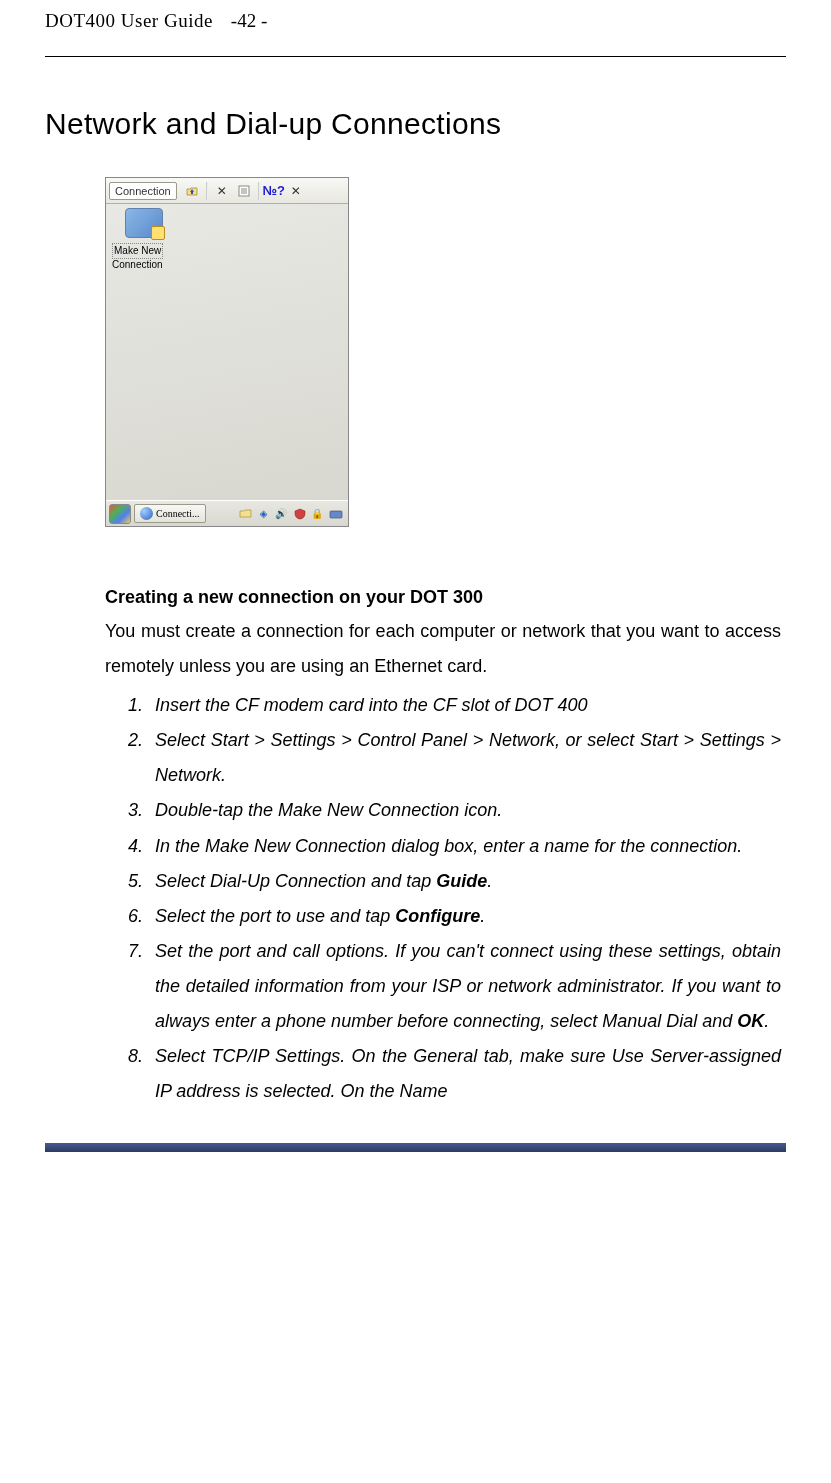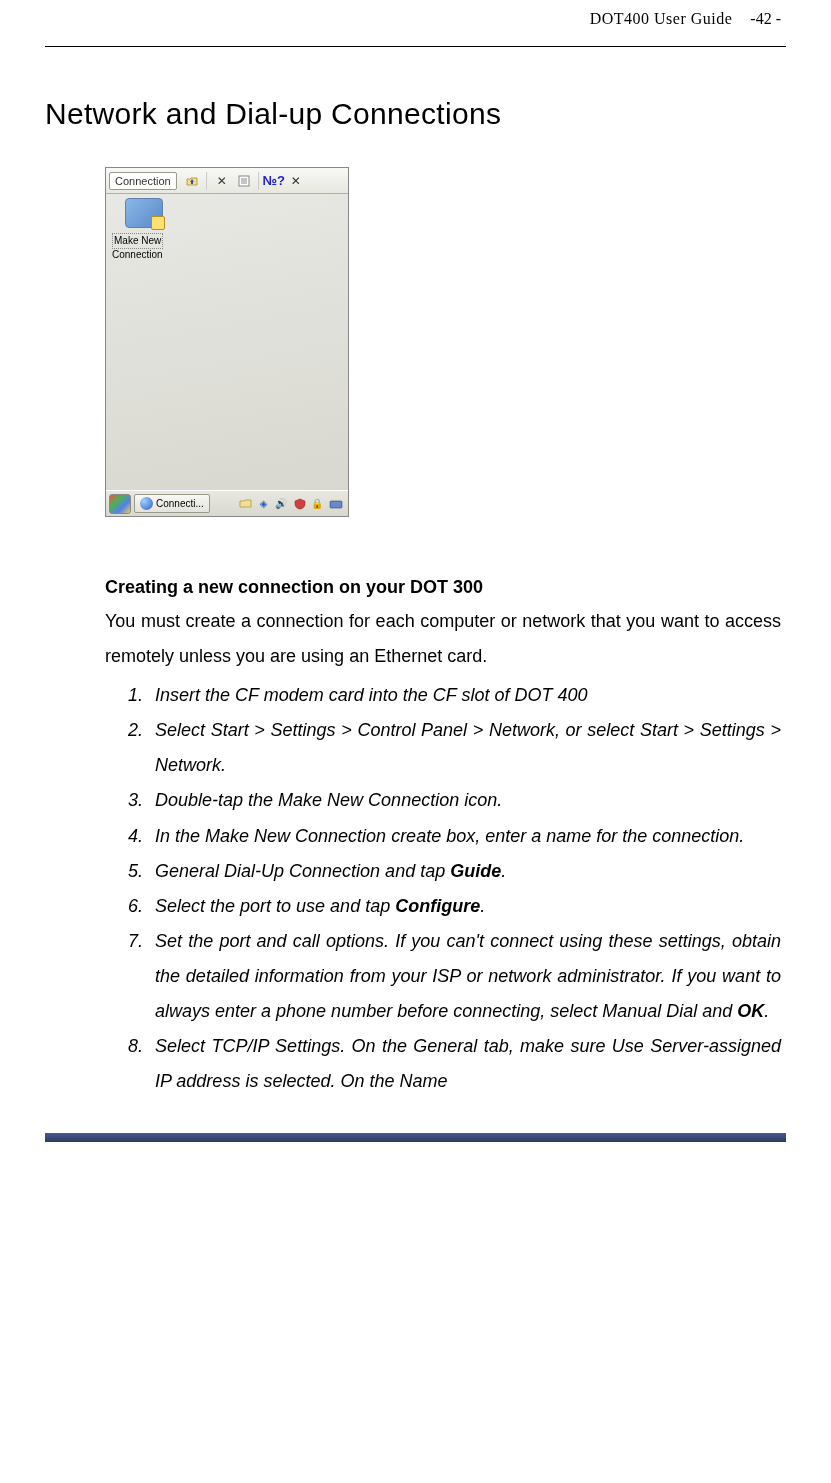--- a/index.html
+++ b/index.html
@@ -11,24 +11,23 @@
       width: 831px;
       font-family: Verdana, Geneva, sans-serif;
       background: #ffffff;
       color: #000000;
     }
     .page {
       padding: 10px 45px 20px 45px;
     }
     .header-line {
       display: flex;
-      justify-content: flex-end;
       font-family: "Times New Roman", Times, serif;
-      font-size: 16px;
-      margin-bottom: 18px;
+      font-size: 19px;
+      margin-bottom: 24px;
       padding-right: 5px;
     }
     .header-guide {
       letter-spacing: 0.5px;
     }
     .header-page {
       margin-left: 18px;
     }
     .top-rule {
       border: none;
@@ -170,21 +169,21 @@
     }
     .start-btn {
       width: 22px;
       height: 20px;
       background: linear-gradient(135deg, #f05050, #50b050, #5080f0, #f0d050);
       border: 1px solid #888;
       border-radius: 3px;
       margin-right: 3px;
     }
     .task-btn {
-      font-family: Liberation Sans, sans-serif;
+      font-family: Liberation Serif, serif;
       font-size: 10px;
       background: linear-gradient(#f8f8f4, #e4e4dc);
       border: 1px solid #9a9a88;
       border-radius: 2px;
       padding: 2px 5px;
       display: flex;
       align-items: center;
       gap: 3px;
       margin-right: 19px;
     }
@@ -329,20 +328,20 @@
   </div>
 
   <h2 class="h2">Creating a new connection on your DOT 300</h2>
 
   <p class="sub-intro">You must create a connection for each computer or network that you want to access remotely unless you are using an Ethernet card.</p>
 
   <ol class="steps">
     <li><span>Insert the CF modem card into the CF slot of DOT 400</span></li>
     <li><span>Select Start &gt; Settings &gt; Control Panel &gt; Network, or select Start &gt; Settings &gt; Network.</span></li>
     <li><span>Double-tap the Make New Connection icon.</span></li>
-    <li><span>In the Make New Connection create box, enter a name for the connection.</span></li>
-    <li><span>General Dial-Up Connection and tap </span><strong>Guide</strong>.</li>
+    <li><span>In the Make New Connection dialog box, enter a name for the connection.</span></li>
+    <li><span>Select Dial-Up Connection and tap </span><strong>Guide</strong>.</li>
     <li><span>Select the port to use and tap </span><strong>Configure</strong>.</li>
     <li><span>Set the port and call options. If you can't connect using these settings, obtain the detailed information from your ISP or network administrator. If you want to always enter a phone number before connecting, select Manual Dial and </span><strong>OK</strong>.</li>
     <li><span>Select TCP/IP Settings. On the General tab, make sure Use Server-assigned IP address is selected. On the Name</span></li>
   </ol>
 </div>
 <div class="bottom-bar"></div>
 
 </body></html>

